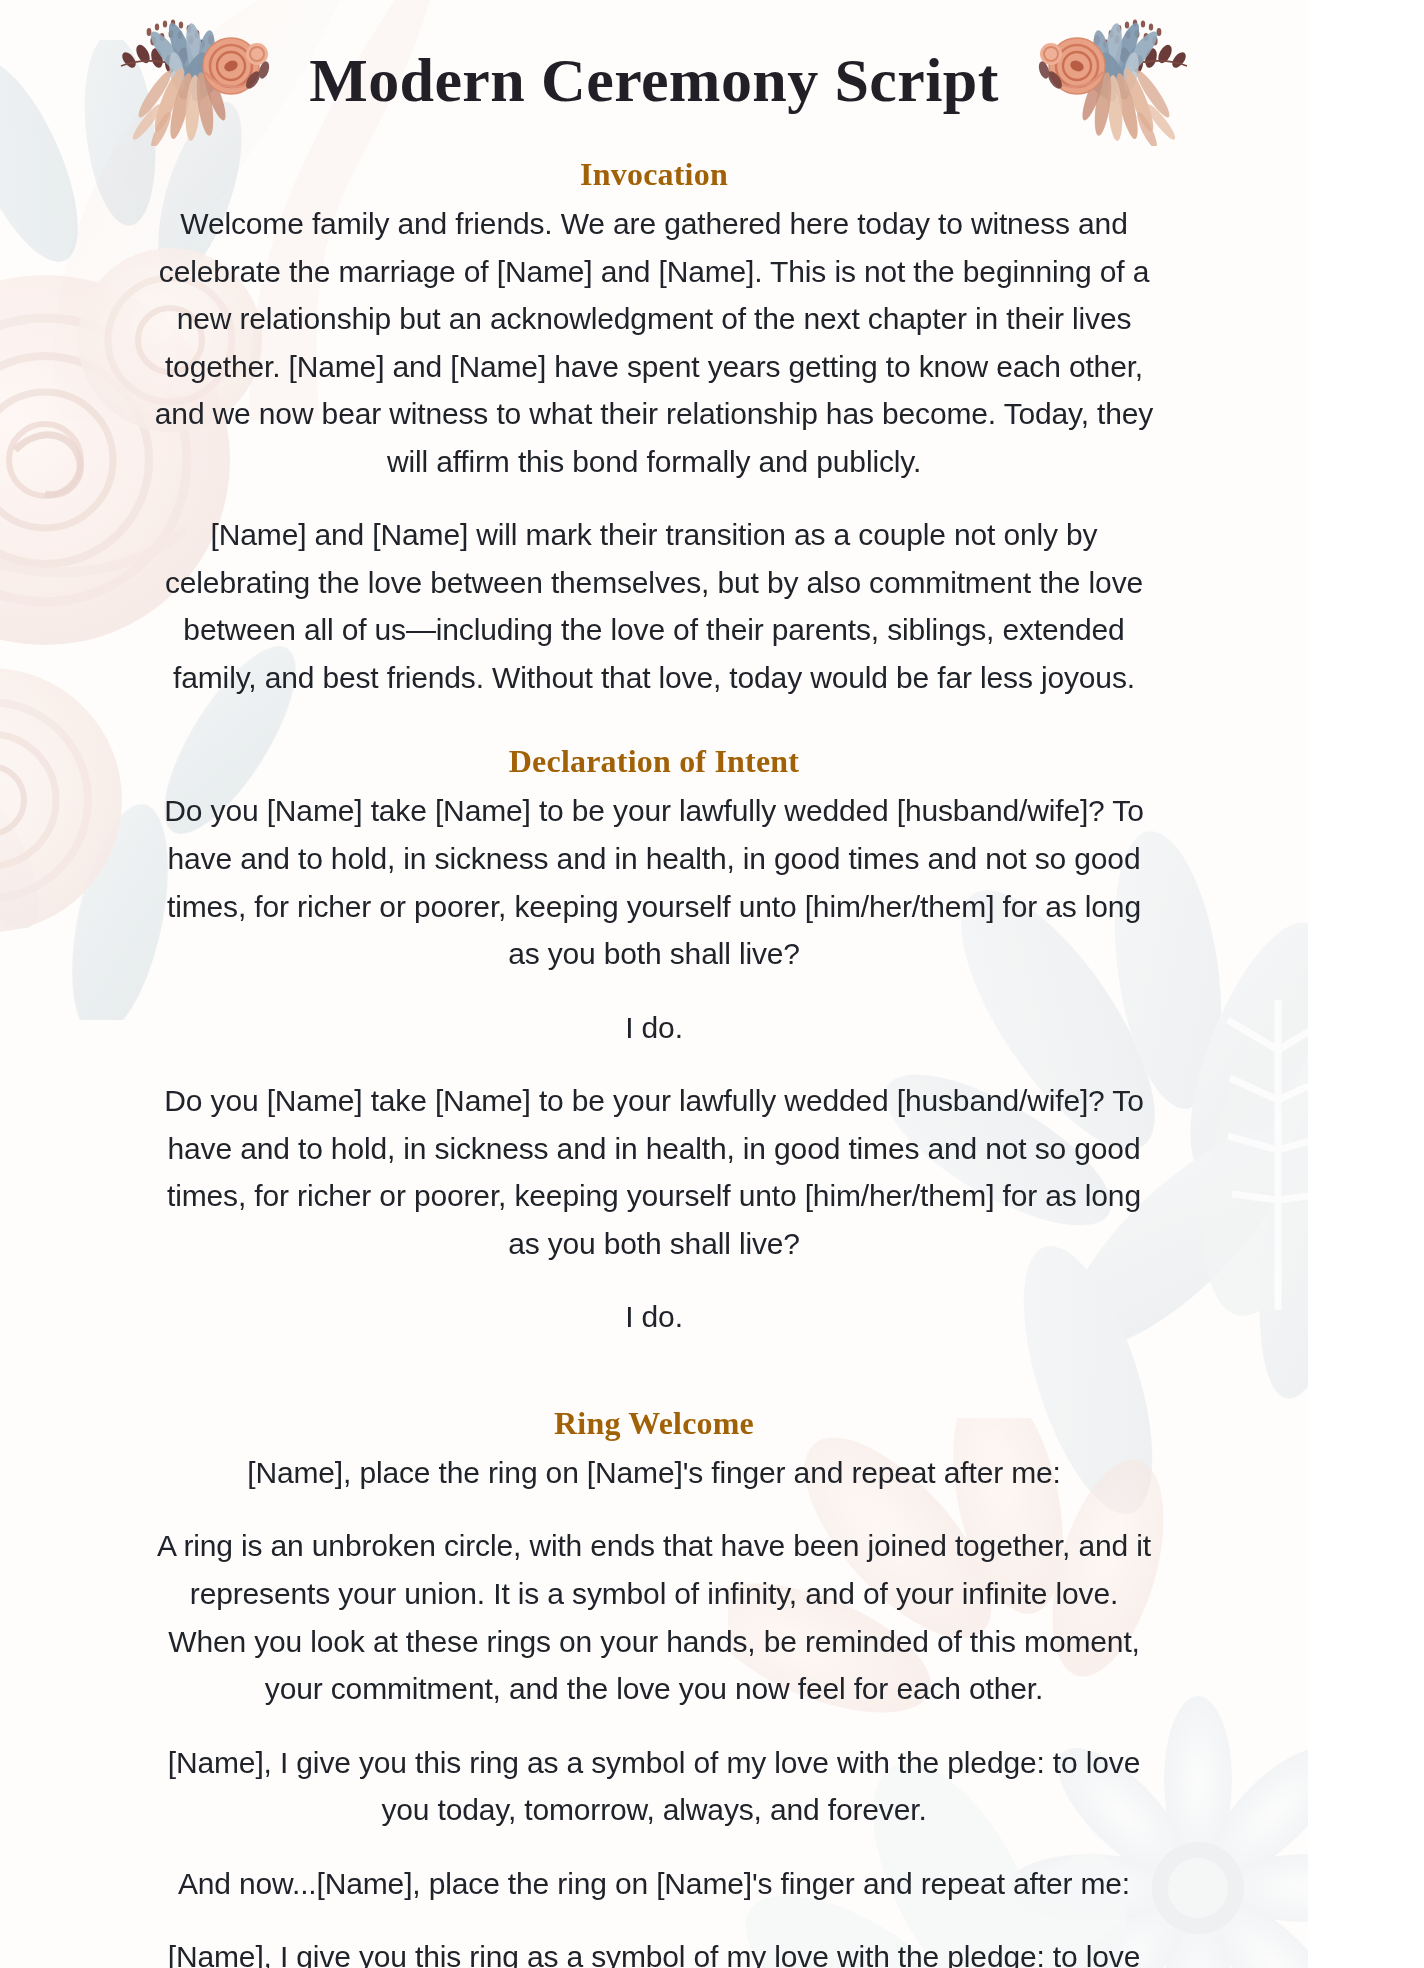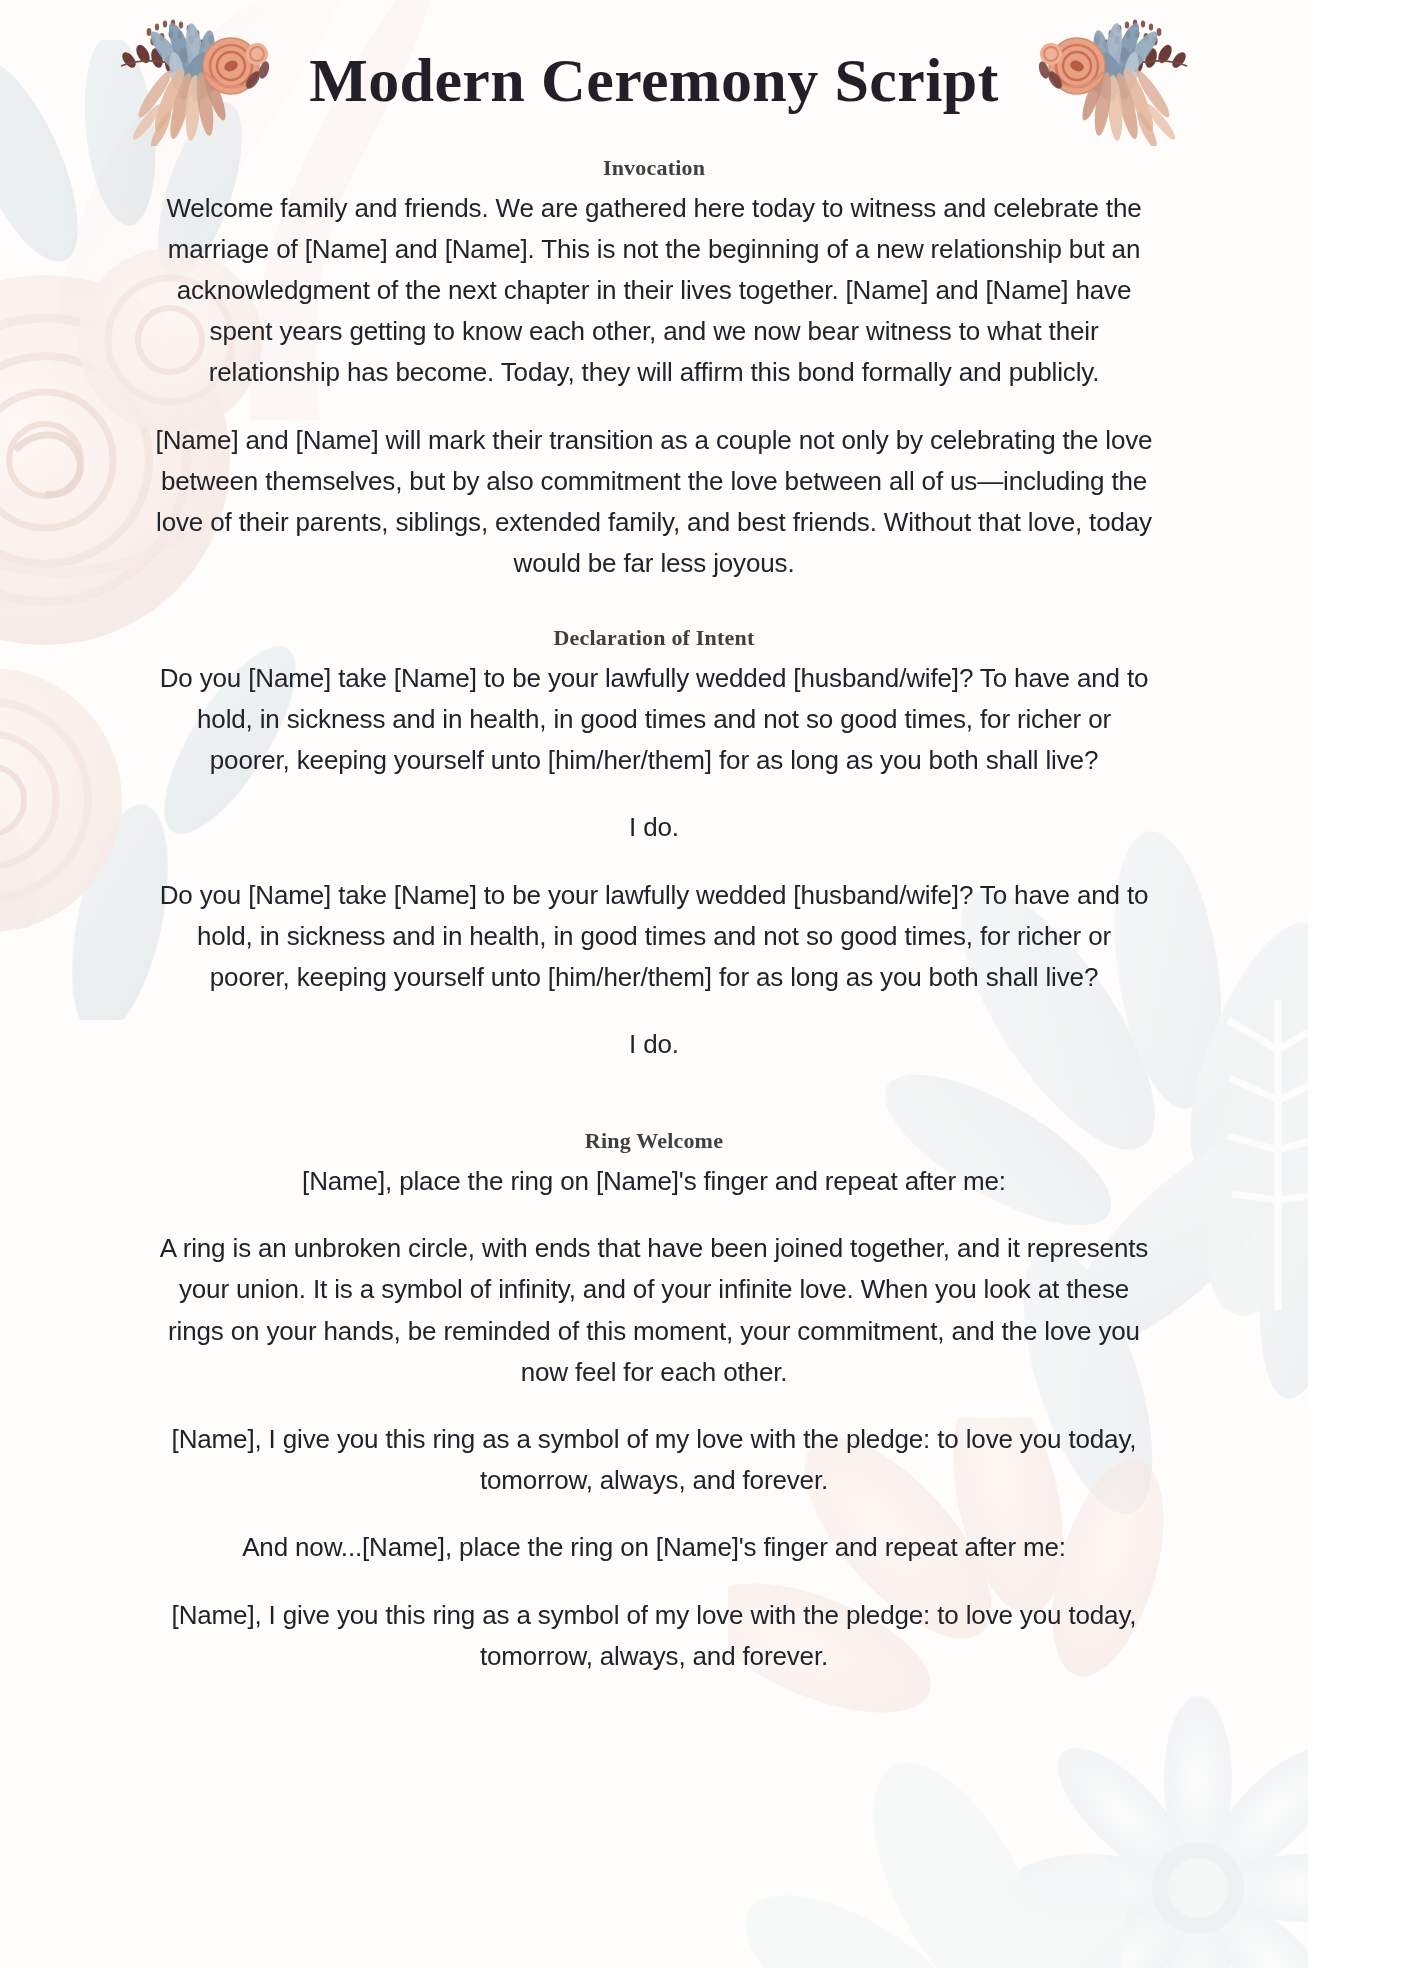--- a/index.html
+++ b/index.html
@@ -96,32 +96,32 @@
     padding: 2px 0 0 0;
     box-sizing: border-box;
   }
 
   .section {
     margin: 0;
   }
 
   .section-heading {
     font-family: "Liberation Serif", "DejaVu Serif", serif;
-    font-size: 22px;
+    font-size: 32px;
     font-weight: 700;
-    color: #404040;
+    color: #a16207;
     text-align: center;
     margin: 0 0 6px 0;
     line-height: 1.25;
     letter-spacing: 0.2px;
   }
 
   .para {
     font-family: "Liberation Sans", sans-serif;
-    font-size: 26px;
+    font-size: 30px;
     line-height: 1.585;
     color: #20242a;
     text-align: center;
     margin: 0 0 26px 0;
     letter-spacing: -0.15px;
   }
   .para.last  { margin-bottom: 0; }
 
   
   .sec-invocation   { margin-top: 10px; }

